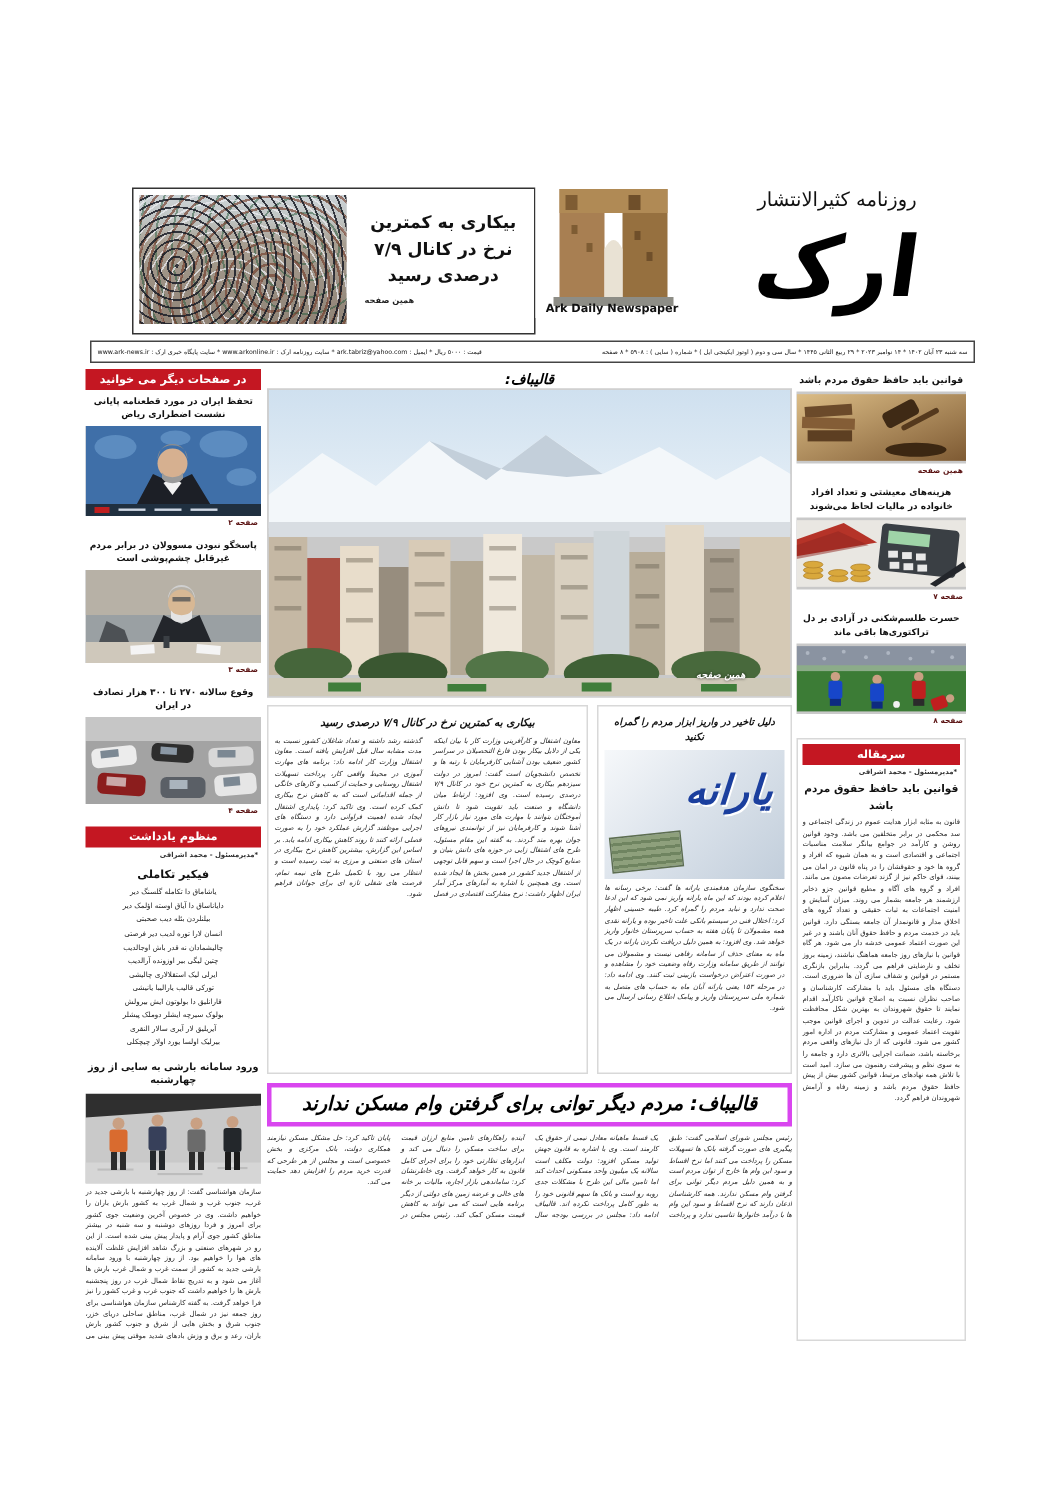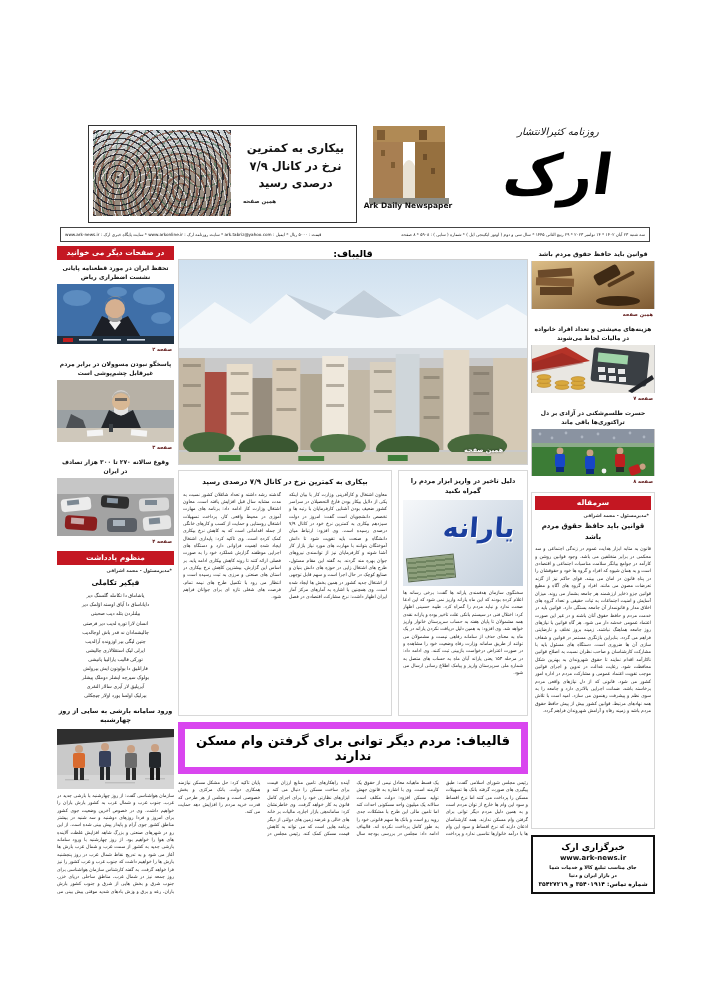--- a/index.html
+++ b/index.html
@@ -59,30 +59,30 @@
       <path d="M46 84 V50 q6 -12 12 0 V84 Z" fill="#e9e2d4"></path>
       <rect x="12" y="82" width="80" height="6" fill="#8d8d86"></rect>
       <rect x="24" y="34" width="4" height="6" fill="#7e5c33"></rect>
       <rect x="34" y="46" width="4" height="6" fill="#7e5c33"></rect>
       <rect x="66" y="38" width="4" height="6" fill="#6f4f2a"></rect>
       <rect x="74" y="52" width="4" height="6" fill="#6f4f2a"></rect>
     </svg>
   </div>
   <div class="abs" style="left:350px;top:201px;width:116px;text-align:center;font-weight:bold;font-size:7.5px;color:#111;">Ark Daily Newspaper</div>
   <div class="abs" style="left:462px;top:118px;width:192px;height:104px;text-align:center;">
-    <div class="rtl" style="font-size:10px;color:#111;margin-top:8px;font-style:italic;">روزنامه کثیرالانتشار</div>
+    <div class="rtl" style="font-size:13px;color:#111;margin-top:8px;">روزنامه کثیرالانتشار</div>
     <div class="rtl" style="font-size:56px;font-weight:bold;color:#000;line-height:1.35;transform:skewX(-8deg);">ارک</div>
   </div>
 
   <div class="abs rtl" style="left:60px;top:227px;width:590px;height:15px;border:1px solid #444;display:flex;align-items:center;justify-content:space-between;padding:0 4px;box-sizing:border-box;">
     <span style="font-size:4.2px;color:#111;white-space:nowrap;overflow:hidden;">سه شنبه ۲۳ آبان ۱۴۰۲ * ۱۴ نوامبر ۲۰۲۳ * ۲۹ ربیع الثانی ۱۴۴۵ * سال سی و دوم ( اوتوز ایکینجی ایل ) * شماره ( سایی ) : ۵۹۰۸ * ۸ صفحه</span>
     <span style="font-size:4.2px;color:#111;white-space:nowrap;overflow:hidden;margin-right:6px;">قیمت : ۵۰۰۰ ریال * ایمیل : ark.tabriz@yahoo.com * سایت روزنامه ارک : www.arkonline.ir * سایت پایگاه خبری ارک : www.ark-news.ir</span>
   </div>
 
-  <div class="abs colwrap" style="left:531px;top:246px;width:124px;height:648px;">
+  <div class="abs colwrap" style="left:531px;top:246px;width:113px;height:648px;">
     <div class="t-item" style="font-size:6.3px;">قوانین باید حافظ حقوق مردم باشد</div>
     <div class="ph" style="height:48px;">
       <svg viewBox="0 0 122 48">
         <defs>
             <linearGradient id="gv" x1="0" y1="0" x2="1" y2="1">
           <stop offset="0" stop-color="#dcbd86"></stop>
               <stop offset="1" stop-color="#7e5a33"></stop>
             </linearGradient>
           </defs>
         <rect width="122" height="48" fill="url(#gv)"></rect>
@@ -165,27 +165,20 @@
     </div>
     <div class="ref" style="text-align:right;">صفحه ۸</div>
 
     <div class="blk" style="margin-top:4px;padding:3px;flex:1;">
       <div class="redbar">سرمقاله</div>
       <div class="byline">*مدیرمسئول - محمد اشراقی</div>
       <div class="t-art">قوانین باید حافظ حقوق مردم باشد</div>
       <div class="body-sm" style="height:242px;">قانون به مثابه ابزار هدایت عموم در زندگی اجتماعی و سد محکمی در برابر متخلفین می باشد. وجود قوانین روشن و کارآمد در جوامع بیانگر سلامت مناسبات اجتماعی و اقتصادی است و به همان شیوه که افراد و گروه ها خود و حقوقشان را در پناه قانون در امان می بینند، قوای حاکم نیز از گزند تعرضات مصون می مانند. افراد و گروه های آگاه و مطیع قوانین جزو ذخایر ارزشمند هر جامعه بشمار می روند. میزان آسایش و امنیت اجتماعات به ثبات حقیقی و تعداد گروه های اخلاق مدار و قانونمدار آن جامعه بستگی دارد. قوانین باید در خدمت مردم و حافظ حقوق آنان باشند و در غیر این صورت اعتماد عمومی خدشه دار می شود. هر گاه قوانین با نیازهای روز جامعه هماهنگ نباشند، زمینه بروز تخلف و نارضایتی فراهم می گردد. بنابراین بازنگری مستمر در قوانین و شفاف سازی آن ها ضروری است. دستگاه های مسئول باید با مشارکت کارشناسان و صاحب نظران نسبت به اصلاح قوانین ناکارآمد اقدام نمایند تا حقوق شهروندان به بهترین شکل محافظت شود. رعایت عدالت در تدوین و اجرای قوانین موجب تقویت اعتماد عمومی و مشارکت مردم در اداره امور کشور می شود. قانونی که از دل نیازهای واقعی مردم برخاسته باشد، ضمانت اجرایی بالاتری دارد و جامعه را به سوی نظم و پیشرفت رهنمون می سازد. امید است با تلاش همه نهادهای مرتبط، قوانین کشور بیش از پیش حافظ حقوق مردم باشد و زمینه رفاه و آرامش شهروندان فراهم گردد.</div>
     </div>
 
-    <div class="adbox" style="margin-top:6px;">
-      <div style="font-weight:bold;font-size:9px;">خبرگزاری ارک</div>
-      <div style="font-weight:bold;font-size:7px;color:#111;margin:2px 0;">www.ark-news.ir</div>
-      <div style="font-size:5px;font-weight:bold;">جای مناسب تبلیغ کالا و خدمات شما</div>
-      <div style="font-size:5px;font-weight:bold;margin:2px 0;">در بازار ایران و دنیا</div>
-      <div style="font-size:6px;font-weight:bold;">شماره تماس: ۳۵۴۰۱۹۱۴ و ۳۵۴۲۷۲۱۹</div>
-    </div>
   </div>
 
   <div class="abs colwrap" style="left:57px;top:246px;width:117px;height:648px;justify-content:center;">
     <div class="redbar">در صفحات دیگر می خوانید</div>
 
     <div class="t-item">تحفظ ایران در مورد قطعنامه پایانی نشست اضطراری ریاض</div>
     <div class="ph" style="height:60px;">
       <svg viewBox="0 0 117 60">
         <rect width="117" height="60" fill="#3f6fa8"></rect>
         <g fill="#5c8cc0">
@@ -305,21 +298,21 @@
             <circle cx="98" cy="19" r="4" fill="#c9a083"></circle>
             <rect x="92" y="23" width="12" height="16" rx="2" fill="#23272b"></rect>
             <rect x="93" y="39" width="4" height="12" fill="#1b1b1b"></rect>
             <rect x="99" y="39" width="4" height="12" fill="#1b1b1b"></rect>
           </g>
       </svg>
     </div>
     <div class="body-sm" style="flex:1;margin-top:3px;">سازمان هواشناسی گفت: از روز چهارشنبه با بارشی جدید در غرب، جنوب غرب و شمال غرب به کشور بارش باران را خواهیم داشت. وی در خصوص آخرین وضعیت جوی کشور برای امروز و فردا روزهای دوشنبه و سه شنبه در بیشتر مناطق کشور جوی آرام و پایدار پیش بینی شده است. از این رو در شهرهای صنعتی و بزرگ شاهد افزایش غلظت آلاینده های هوا را خواهیم بود. از روز چهارشنبه با ورود سامانه بارشی جدید به کشور از سمت غرب و شمال غرب بارش ها آغاز می شود و به تدریج نقاط شمال غرب در روز پنجشنبه بارش ها را خواهیم داشت که جنوب غرب و غرب کشور را نیز فرا خواهد گرفت. به گفته کارشناس سازمان هواشناسی برای روز جمعه نیز در شمال غرب، مناطق ساحلی دریای خزر، جنوب شرق و بخش هایی از شرق و جنوب کشور بارش باران، رعد و برق و وزش بادهای شدید موقتی پیش بینی می شود و در مناطق مستعد خیزش گرد و خاک را به همراه خواهد داشت.</div>
   </div>
 
-  <div class="abs colwrap" style="left:178px;top:248px;width:350px;height:646px;">
+  <div class="abs colwrap" style="left:178px;top:248px;width:350px;height:646px;font-style:italic;">
     <div class="rtl" style="font-weight:bold;font-size:9.5px;text-align:center;">قالیباف:</div>
 
     <div class="ph" style="height:204px;border:1px solid #d0d0d0;">
       <svg viewBox="0 0 350 204" preserveAspectRatio="none">
         <defs>
           <linearGradient id="sky" x1="0" y1="0" x2="0" y2="1">
               <stop offset="0" stop-color="#cfe0ef"></stop>
               <stop offset="1" stop-color="#eaf2f8"></stop>
             </linearGradient>
         </defs>
@@ -394,19 +387,19 @@
       <div class="blk" style="flex:1;padding:3px 4px;box-sizing:border-box;">
         <div class="t-art" style="font-size:6.5px;">دلیل تاخیر در واریز ابزار مردم را گمراه نکنید</div>
         <div class="subsidy-img" style="height:86px;">
           <span class="subsidy-word">یارانه</span>
           <span class="bills"></span>
         </div>
         <div class="body-sm" style="height:118px;margin-top:3px;">سخنگوی سازمان هدفمندی یارانه ها گفت: برخی رسانه ها اعلام کرده بودند که این ماه یارانه واریز نمی شود که این ادعا صحت ندارد و نباید مردم را گمراه کرد. طیبه حسینی اظهار کرد: اختلال فنی در سیستم بانکی علت تاخیر بوده و یارانه نقدی همه مشمولان تا پایان هفته به حساب سرپرستان خانوار واریز خواهد شد. وی افزود: به همین دلیل دریافت نکردن یارانه در یک ماه به معنای حذف از سامانه رفاهی نیست و مشمولان می توانند از طریق سامانه وزارت رفاه وضعیت خود را مشاهده و در صورت اعتراض درخواست بازبینی ثبت کنند. وی ادامه داد: در مرحله ۱۵۳ یعنی یارانه آبان ماه به حساب های متصل به شماره ملی سرپرستان واریز و پیامک اطلاع رسانی ارسال می شود.</div>
       </div>
     </div>
 
-    <div style="border:7px solid #d946ef;margin-top:6px;padding:4px 6px;">
+    <div style="border:3px solid #d946ef;margin-top:6px;padding:4px 6px;">
       <div class="rtl" style="font-weight:bold;font-size:13px;text-align:center;">قالیباف: مردم دیگر توانی برای گرفتن وام مسکن ندارند</div>
     </div>
     <div class="body-sm cols4" style="margin-top:5px;">رئیس مجلس شورای اسلامی گفت: طبق پیگیری های صورت گرفته بانک ها تسهیلات مسکن را پرداخت می کنند اما نرخ اقساط و سود این وام ها خارج از توان مردم است و به همین دلیل مردم دیگر توانی برای گرفتن وام مسکن ندارند. همه کارشناسان اذعان دارند که نرخ اقساط و سود این وام ها با درآمد خانوارها تناسبی ندارد و پرداخت یک قسط ماهیانه معادل نیمی از حقوق یک کارمند است. وی با اشاره به قانون جهش تولید مسکن افزود: دولت مکلف است سالانه یک میلیون واحد مسکونی احداث کند اما تامین مالی این طرح با مشکلات جدی روبه رو است و بانک ها سهم قانونی خود را به طور کامل پرداخت نکرده اند. قالیباف ادامه داد: مجلس در بررسی بودجه سال آینده راهکارهای تامین منابع ارزان قیمت برای ساخت مسکن را دنبال می کند و ابزارهای نظارتی خود را برای اجرای کامل قانون به کار خواهد گرفت. وی خاطرنشان کرد: ساماندهی بازار اجاره، مالیات بر خانه های خالی و عرضه زمین های دولتی از دیگر برنامه هایی است که می تواند به کاهش قیمت مسکن کمک کند. رئیس مجلس در پایان تاکید کرد: حل مشکل مسکن نیازمند همکاری دولت، بانک مرکزی و بخش خصوصی است و مجلس از هر طرحی که قدرت خرید مردم را افزایش دهد حمایت می کند.</div>
   </div>
 
 </div>
 
 </body></html>

